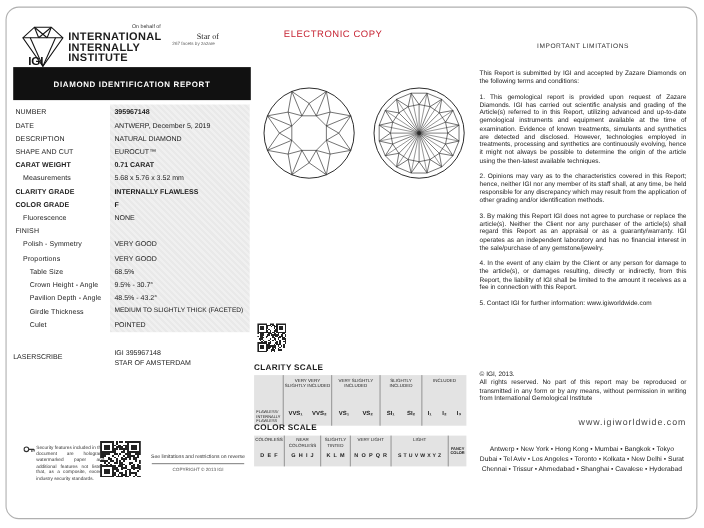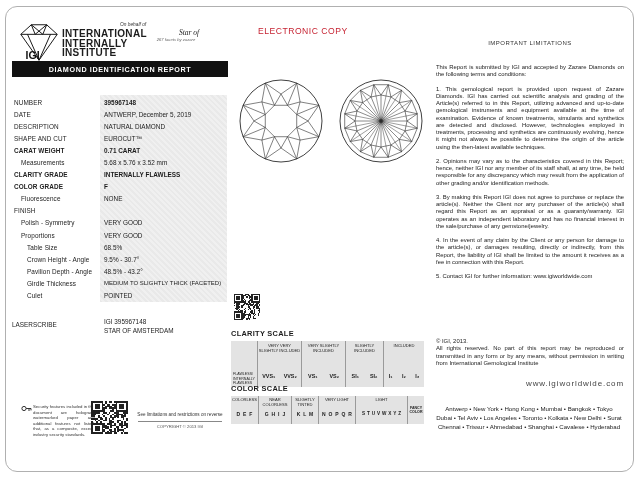--- a/index.html
+++ b/index.html
@@ -9,28 +9,28 @@
     font-family:"Liberation Sans","DejaVu Sans",sans-serif; color:#1c1c1c;
     -webkit-font-smoothing:antialiased;
   }
   .sheet { position:absolute; left:5px; top:6px; width:629px; height:466px;
     border:1px solid #b0b0b0; border-radius:12px; background:#fff; }
   .abs { position:absolute; }
 
   
   .inst-name { left:62px; top:29px; font-size:10px; font-weight:bold; line-height:9.5px; letter-spacing:.3px; }
   .inst-name span { display:block; }
-  .behalf { left:120px; top:22px; width:112px;font-style:italic; }
+  .behalf { left:120px; top:22px; width:112px; }
   .behalf .ob { font-size:4.8px; color:#333; }
   .behalf .starof { font-family:"Liberation Serif","DejaVu Serif",serif; font-size:7.5px; text-align:center; padding-left:26px; margin-top:1px; }
   .behalf .amst { font-family:"Liberation Serif","DejaVu Serif",serif; font-size:18.5px; letter-spacing:.3px; margin-top:-2px; }
   .behalf .tag { font-size:4.2px; color:#666; text-align:center; margin-top:0px; }
   .ecopy { left:258px; top:26px; font-size:8.6px; font-weight:normal; letter-spacing:.5px; color:#c62332; }
   .imp-title { left:436px; top:40px; width:188px; text-align:center; font-size:6px; letter-spacing:.5px; color:#333; }
-  .black-bar { left:12px; top:61px; width:216px; height:16px; background:#111;
+  .black-bar { left:12px; top:61px; width:216px; height:30px; background:#111;
     color:#fff; font-size:7.2px; font-weight:bold; letter-spacing:.6px;
     display:flex; align-items:center; justify-content:center; }
 
   
   .value-panel { left:100px; top:95px; width:127px; height:207px;
     background:repeating-linear-gradient(45deg,#e9e9e9 0 2px,#f0f0f0 2px 4px); }
   .fields { left:12px; top:96px; width:216px; }
   .frow { display:flex; height:12.1px; align-items:center; padding-left:2px; font-size:6.4px; }
   .frow .flabel { width:87px; color:#222; letter-spacing:.1px; }
   .frow .fvalue { flex:1; padding-left:3px; }

